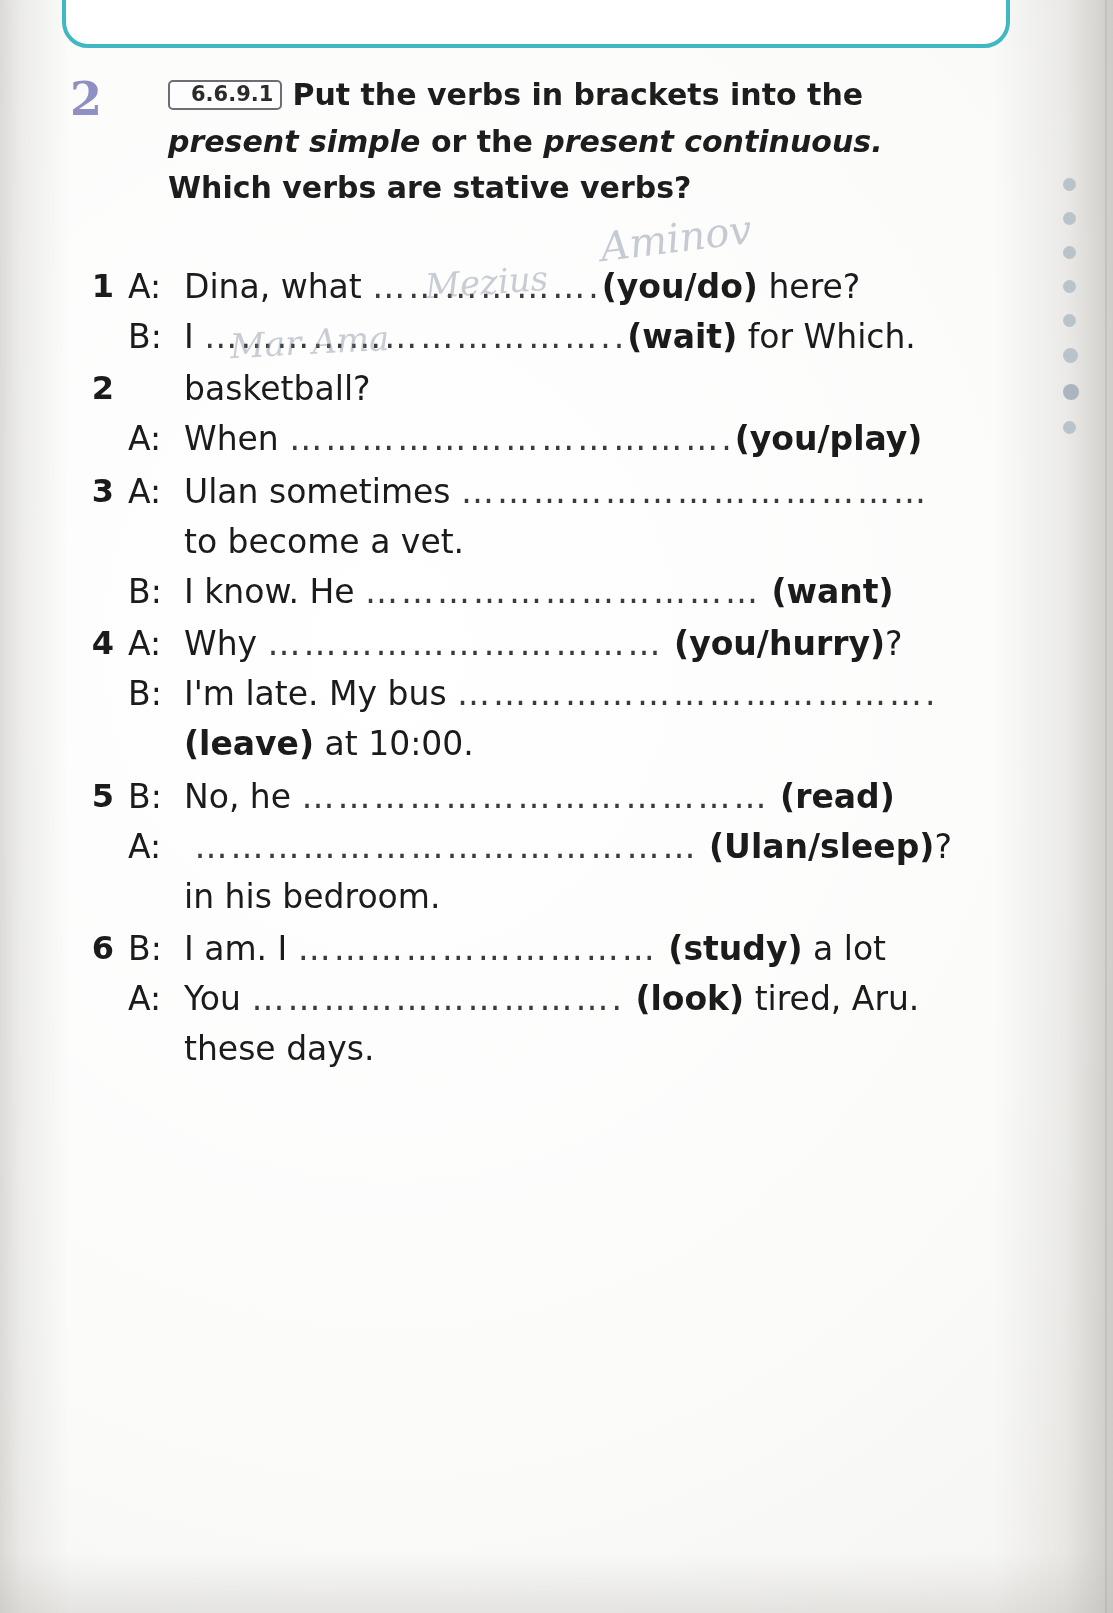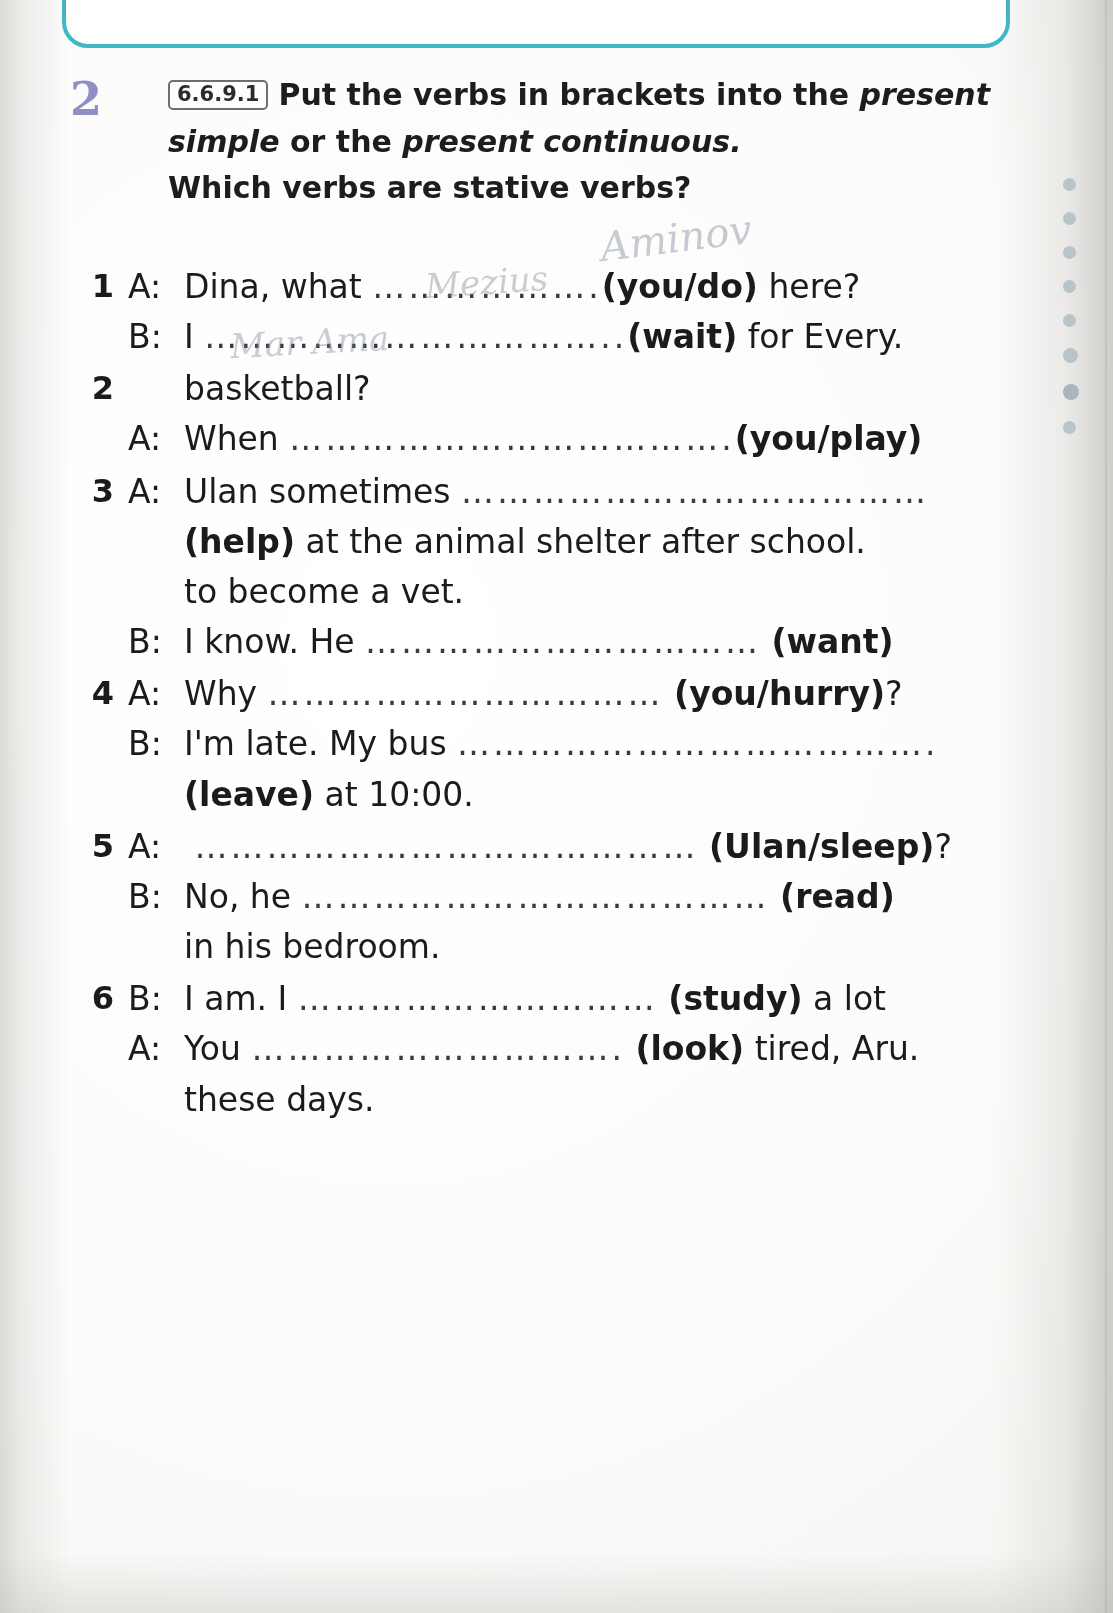--- a/index.html
+++ b/index.html
@@ -71,21 +71,21 @@
     font-weight: bold;
     color: #8f8fc4;
     font-family: "DejaVu Serif", serif;
   }
 
   
   .code-chip {
     display: inline-block;
     border: 2px solid #6d6d75;
     border-radius: 5px;
-    padding: 2px 7px 3px 7px;
+    padding: 2px 7px 3px 21px;
     font-size: 21px;
     font-weight: bold;
     line-height: 1;
     color: #2b2b2b;
     vertical-align: 4px;
     margin-right: 10px;
     background: #fdfdfd;
   }
 
   .instructions {
@@ -219,52 +219,51 @@
 
   <div class="instructions">
     <span class="code-chip">6.6.9.1</span><span>Put the verbs in brackets into the </span><span class="ital">present simple</span><span> or the </span><span class="ital">present continuous.</span><br><span>Which verbs are stative verbs?</span>
   </div>
 
   <div class="items" id="items-root">
       <div class="item">
         <div class="item-num">1</div>
         <div class="item-body">
           <span class="line"><span class="spk">A:</span><span>Dina, what </span><span class="dots">……………….</span><span class="bold">(you/do)</span><span> here?</span></span>
-          <span class="line"><span class="spk">B:</span><span>I </span><span class="dots">……………………………..</span><span class="bold">(wait)</span><span> for Every.</span></span>
+          <span class="line"><span class="spk">B:</span><span>I </span><span class="dots">……………………………..</span><span class="bold">(wait)</span><span> for Which.</span></span>
         </div>
       </div>
       <div class="item">
         <div class="item-num">2</div>
         <div class="item-body">
           <span class="line"><span class="indent"></span><span>basketball?</span></span>
           <span class="line"><span class="spk">A:</span><span>When </span><span class="dots">……………………………….</span><span class="bold">(you/play)</span></span>
         </div>
       </div>
       <div class="item">
         <div class="item-num">3</div>
         <div class="item-body">
           <span class="line"><span class="spk">A:</span><span>Ulan sometimes </span><span class="dots">…………………………………</span></span>
-          <span class="line"><span class="indent"></span><span class="bold">(help)</span><span> at the animal shelter after school.</span></span>
           <span class="line"><span class="indent"></span><span>to become a vet.</span></span>
           <span class="line"><span class="spk">B:</span><span>I know. He </span><span class="dots">……………………………</span><span> </span><span class="bold">(want)</span></span>
         </div>
       </div>
       <div class="item">
         <div class="item-num">4</div>
         <div class="item-body">
           <span class="line"><span class="spk">A:</span><span>Why </span><span class="dots">……………………………</span><span> </span><span class="bold">(you/hurry)</span><span>?</span></span>
           <span class="line"><span class="spk">B:</span><span>I'm late. My bus </span><span class="dots">………………………………….</span></span>
           <span class="line"><span class="indent"></span><span class="bold">(leave)</span><span> at 10:00.</span></span>
         </div>
       </div>
       <div class="item">
         <div class="item-num">5</div>
         <div class="item-body">
+          <span class="line"><span class="spk">B:</span><span>No, he </span><span class="dots">…………………………………</span><span> </span><span class="bold">(read)</span></span>
           <span class="line"><span class="spk">A:</span><span> </span><span class="dots">……………………………………</span><span> </span><span class="bold">(Ulan/sleep)</span><span>?</span></span>
-          <span class="line"><span class="spk">B:</span><span>No, he </span><span class="dots">…………………………………</span><span> </span><span class="bold">(read)</span></span>
           <span class="line"><span class="indent"></span><span>in his bedroom.</span></span>
         </div>
       </div>
       <div class="item">
         <div class="item-num">6</div>
         <div class="item-body">
           <span class="line"><span class="spk">B:</span><span>I am. I </span><span class="dots">…………………………</span><span> </span><span class="bold">(study)</span><span> a lot</span></span>
           <span class="line"><span class="spk">A:</span><span>You </span><span class="dots">………………………….</span><span> </span><span class="bold">(look)</span><span> tired, Aru.</span></span>
           <span class="line"><span class="indent"></span><span>these days.</span></span>
         </div>

